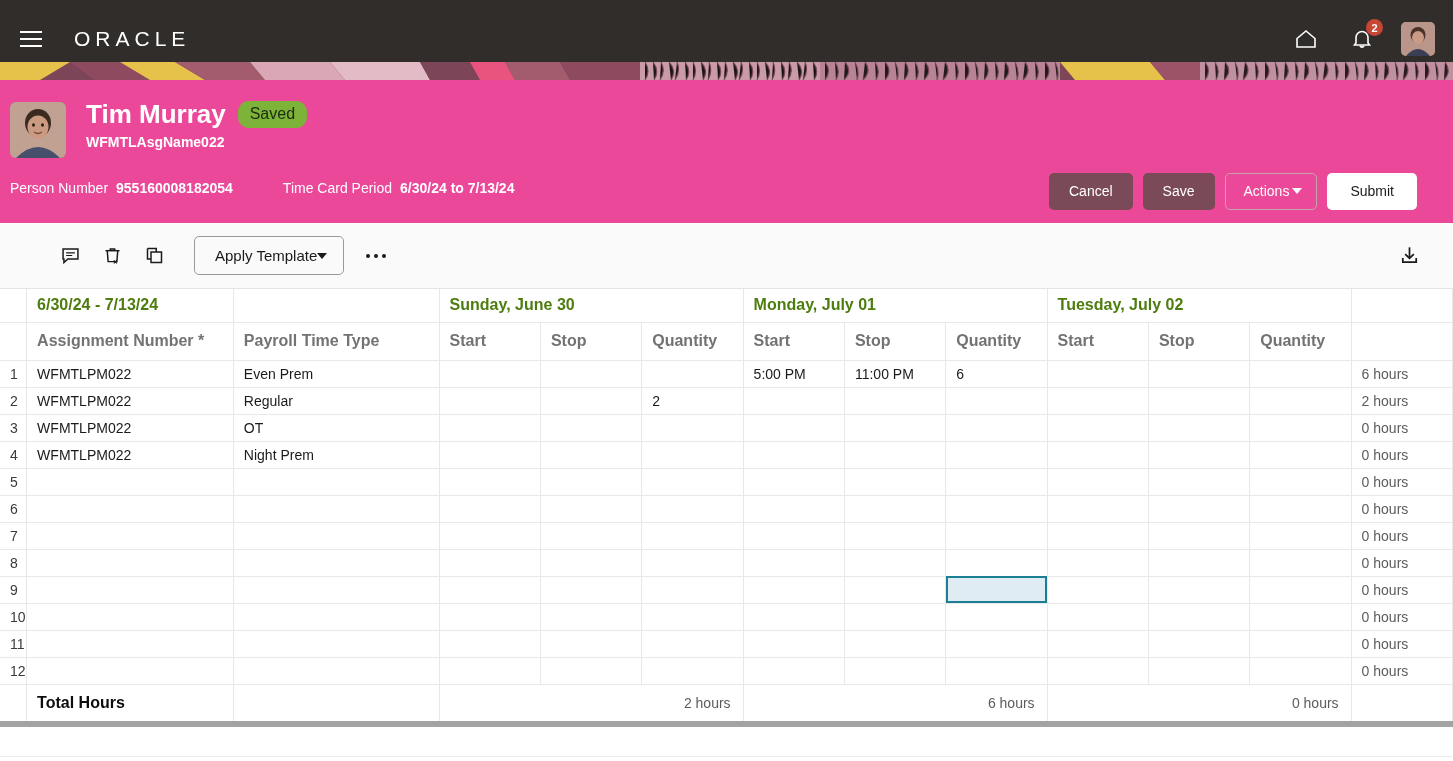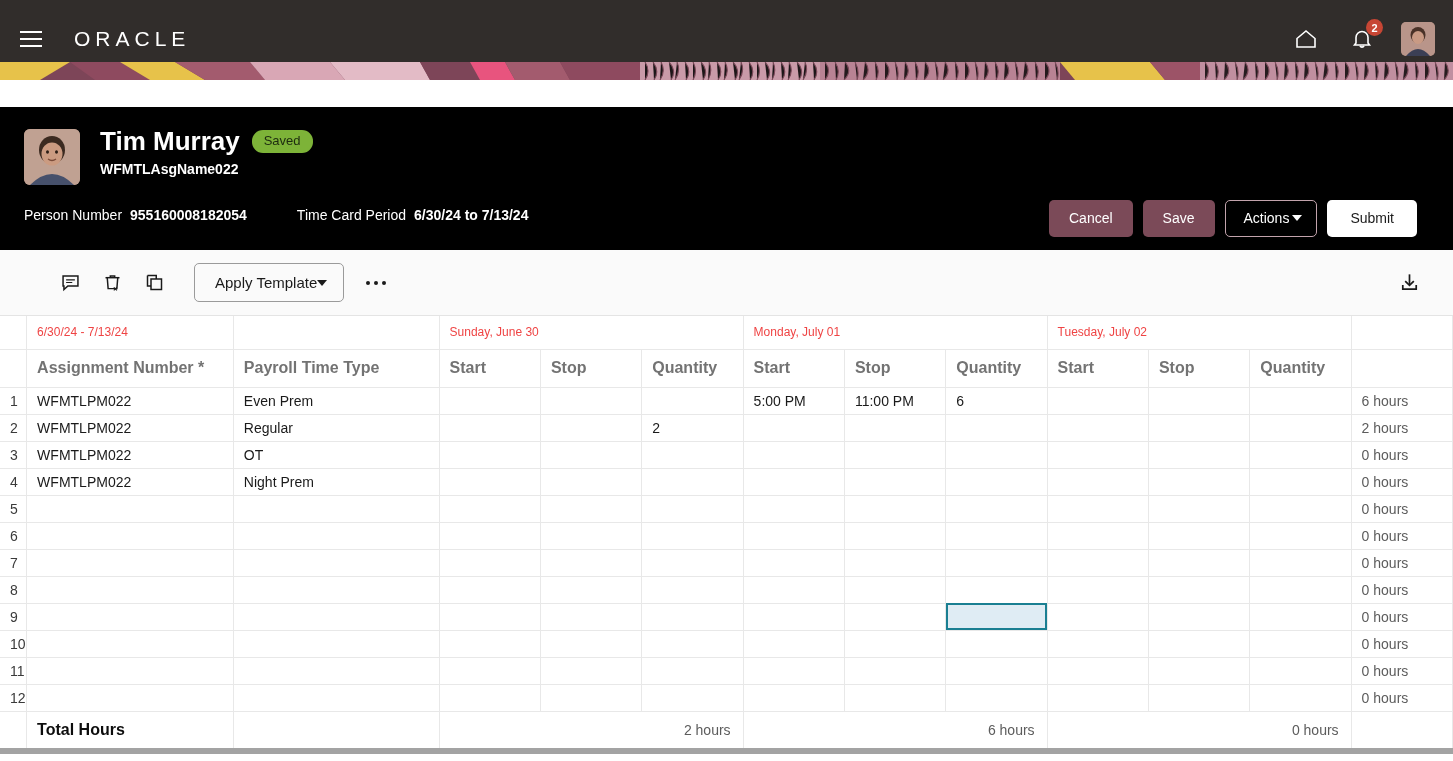--- a/index.html
+++ b/index.html
@@ -77,25 +77,24 @@
   .deco-band {
     height: 18px;
     position: relative;
     overflow: hidden;
     background: #6d3b4b;
   }
   .deco-band svg { display: block; width: 100%; height: 100%; }
 
   
   .page-header {
-    background: #000000;
-    padding: 20px 24px 22px 24px;
+    background: #ec4899;
+    padding: 20px 24px 22px 10px;
     position: relative;
     height: 143px;
-    margin-top: 27px;
   }
   .header-top {
     display: flex;
     align-items: flex-start;
   }
   .avatar-lg {
     width: 56px; height: 56px;
     border-radius: 6px;
     overflow: hidden;
     background: #a07f70;
@@ -109,21 +108,21 @@
   }
   .person-name {
     font-size: 26px;
     font-weight: 700;
     color: #ffffff;
     line-height: 1.1;
   }
   .saved-badge {
     background: #7db338;
     color: #1d2b10;
-    font-size: 13px;
+    font-size: 16px;
     padding: 3px 12px;
     border-radius: 11px;
     font-weight: 400;
     line-height: 1.3;
   }
   .person-sub {
     margin-top: 5px;
     font-size: 14px;
     font-weight: 700;
     color: #ffffff;
@@ -249,23 +248,24 @@
   .c-rownum { width: 26px; }
   .c-assign { width: 202px; }
   .c-ptt    { width: 201px; }
   .c-start  { width: 99px; }
   .c-stop   { width: 99px; }
   .c-qty    { width: 99px; }
   .c-tot    { width: 99px; }
 
   tr.r-dayhdr td {
     height: 33px;
-    font-size: 12px;
-    color: #ef4444;
+    font-size: 16px;
+    color: #4d7c0f;
     border-bottom: 1px solid #e8e8e8;
+    font-weight: bold;
   }
   tr.r-colhdr td {
     height: 38px;
     font-size: 16px;
     font-weight: 700;
     color: #737373;
   }
   tr.r-data td { height: 27px; }
   tr.r-data td.cell-txt { font-size: 14px; color: #1a1a1a; }
   td.hours {

